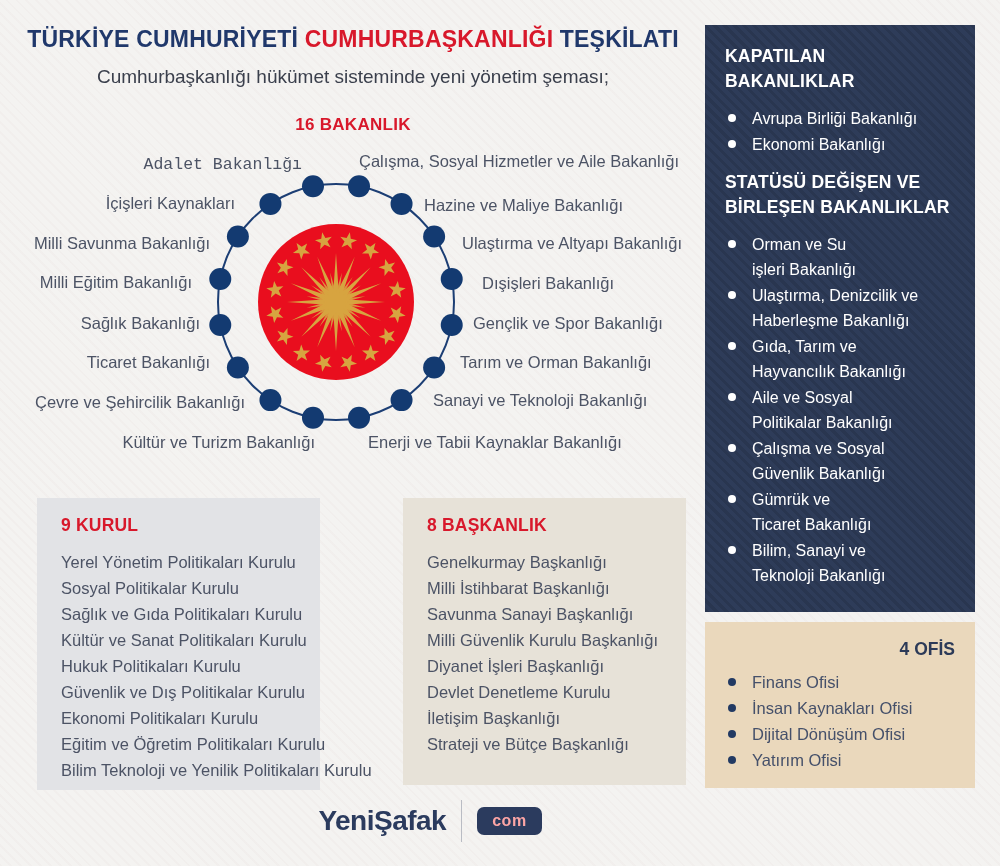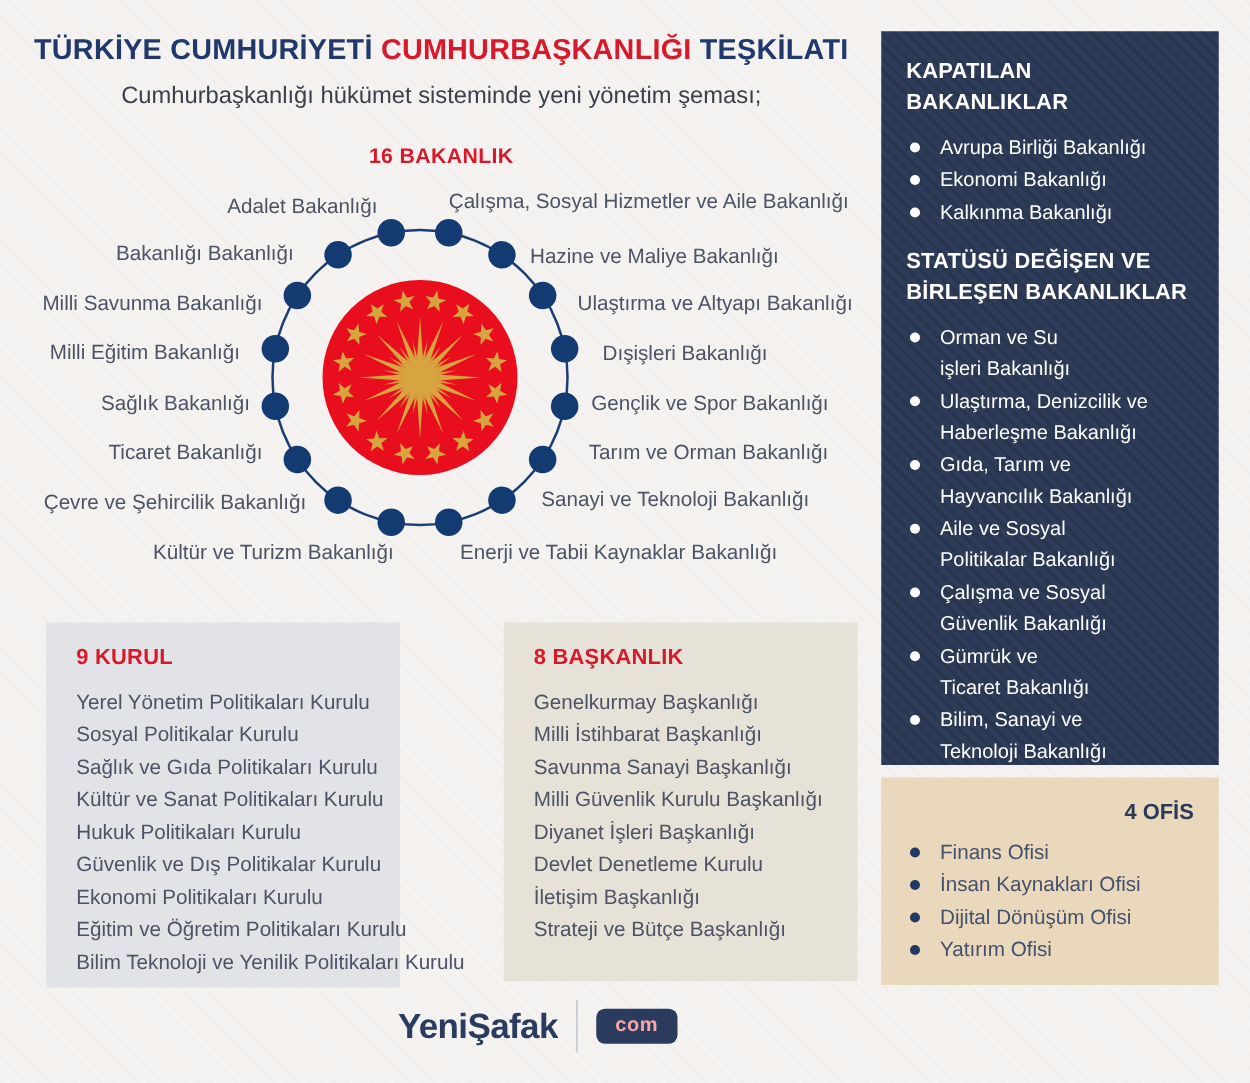--- a/index.html
+++ b/index.html
@@ -124,52 +124,48 @@
       <path d="M136.15,219.64L135.26,213.25L128.97,211.87L134.76,209.05L134.14,202.64L138.61,207.28L144.51,204.70L141.48,210.39L145.76,215.21L139.41,214.08Z" fill="#d7a440"></path>
       <path d="M110.55,209.03L112.18,202.80L106.89,199.11L113.33,198.72L115.20,192.56L117.55,198.56L124.00,198.44L119.02,202.53L121.13,208.62L115.70,205.15Z" fill="#d7a440"></path>
       <path d="M90.97,189.45L94.85,184.30L91.38,178.87L97.47,180.98L101.56,176.00L101.44,182.45L107.44,184.80L101.28,186.67L100.89,193.11L97.20,187.82Z" fill="#d7a440"></path>
       <path d="M80.36,163.85L85.92,160.59L84.79,154.24L89.61,158.52L95.30,155.49L92.72,161.39L97.36,165.86L90.95,165.24L88.13,171.03L86.75,164.74Z" fill="#d7a440"></path>
       <path d="M80.36,136.15L86.75,135.26L88.13,128.97L90.95,134.76L97.36,134.14L92.72,138.61L95.30,144.51L89.61,141.48L84.79,145.76L85.92,139.41Z" fill="#d7a440"></path>
       <path d="M90.97,110.55L97.20,112.18L100.89,106.89L101.28,113.33L107.44,115.20L101.44,117.55L101.56,124.00L97.47,119.02L91.38,121.13L94.85,115.70Z" fill="#d7a440"></path>
       <path d="M110.55,90.97L115.70,94.85L121.13,91.38L119.02,97.47L124.00,101.56L117.55,101.44L115.20,107.44L113.33,101.28L106.89,100.89L112.18,97.20Z" fill="#d7a440"></path>
       <path d="M136.15,80.36L139.41,85.92L145.76,84.79L141.48,89.61L144.51,95.30L138.61,92.72L134.14,97.36L134.76,90.95L128.97,88.13L135.26,86.75Z" fill="#d7a440"></path>
     </svg>
   <div id="diagram-labels">
-      <div class="m-label m-left" style="right: 698px; top: 154px;">Adalet Bakanlığı</div>
-      <div class="m-label m-left" style="right: 765px; top: 192px;">Bakanlığı Bakanlığı</div>
+      <div class="m-label m-left" style="right: 698px; top: 154px; font-family: Liberation Mono, monospace;">Adalet Bakanlığı</div>
+      <div class="m-label m-left" style="right: 765px; top: 192px;">İçişleri Kaynakları</div>
       <div class="m-label m-left" style="right: 790px; top: 232px;">Milli Savunma Bakanlığı</div>
       <div class="m-label m-left" style="right: 808px; top: 271px;">Milli Eğitim Bakanlığı</div>
       <div class="m-label m-left" style="right: 800px; top: 312px;">Sağlık Bakanlığı</div>
       <div class="m-label m-left" style="right: 790px; top: 351px;">Ticaret Bakanlığı</div>
       <div class="m-label m-left" style="right: 755px; top: 391px;">Çevre ve Şehircilik Bakanlığı</div>
       <div class="m-label m-left" style="right: 685px; top: 431px;">Kültür ve Turizm Bakanlığı</div>
       <div class="m-label" style="left: 359px; top: 150px;">Çalışma, Sosyal Hizmetler ve Aile Bakanlığı</div>
       <div class="m-label" style="left: 424px; top: 194px;">Hazine ve Maliye Bakanlığı</div>
       <div class="m-label" style="left: 462px; top: 232px;">Ulaştırma ve Altyapı Bakanlığı</div>
       <div class="m-label" style="left: 482px; top: 272px;">Dışişleri Bakanlığı</div>
       <div class="m-label" style="left: 473px; top: 312px;">Gençlik ve Spor Bakanlığı</div>
-      <div class="m-label" style="left: 460px; top: 351px; margin-left: 11px;">Tarım ve Orman Bakanlığı</div>
+      <div class="m-label" style="left: 460px; top: 351px;">Tarım ve Orman Bakanlığı</div>
       <div class="m-label" style="left: 433px; top: 389px;">Sanayi ve Teknoloji Bakanlığı</div>
       <div class="m-label" style="left: 368px; top: 431px;">Enerji ve Tabii Kaynaklar Bakanlığı</div>
     </div>
 
   <aside class="sidebar">
     <h2 class="sb-h">KAPATILAN BAKANLIKLAR</h2>
     <div class="sb-list">
         <div class="sb-item">
           <span class="bullet"></span>
           <span class="txt">Avrupa Birliği Bakanlığı</span>
         </div>
         <div class="sb-item">
           <span class="bullet"></span>
           <span class="txt">Ekonomi Bakanlığı</span>
-        </div>
-        <div class="sb-item">
-          <span class="bullet"></span>
-          <span class="txt">Kalkınma Bakanlığı</span>
         </div>
       </div>
     <h2 class="sb-h sb-h2">STATÜSÜ DEĞİŞEN VE
 BİRLEŞEN BAKANLIKLAR</h2>
     <div class="sb-list">
         <div class="sb-item">
           <span class="bullet"></span>
           <span class="txt">Orman ve Su
 işleri Bakanlığı</span>
         </div>

